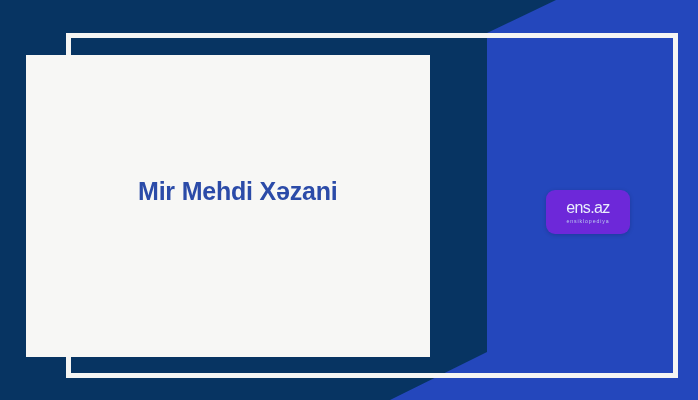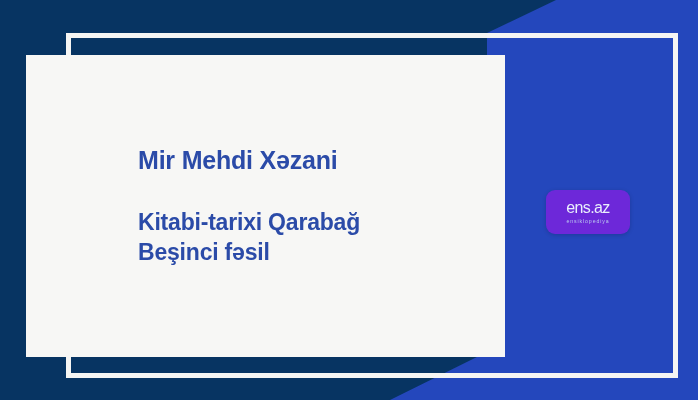--- a/index.html
+++ b/index.html
@@ -59,23 +59,24 @@
     border: 5px solid #f5f5f3;
     box-sizing: border-box;
     background: transparent;
   }
 
   
   .panel {
     position: absolute;
     left: 26px;
     top: 55px;
-    width: 479px;
+    width: 380px;
     height: 302px;
     background: #f7f7f5;
+    padding-left: 24px;
   }
 
   .panel-inner {
     position: absolute;
     left: 112px;
     right: 18px;
     top: 50%;
     transform: translateY(-50%);
   }
 
@@ -144,24 +145,20 @@
 
   <div class="panel">
     <div class="panel-inner">
 
       <div class="title-block">
         <div class="title-line">Mir Mehdi Xəzani</div>
       </div>
 
       <div class="block-gap"></div>
 
-      <div class="subtitle-block">
-        <div class="subtitle-line">Kitabi-tarixi Qarabağ</div>
-        <div class="subtitle-line">Beşinci fəsil</div>
-      </div>
 
     </div>
   </div>
 
   <div class="logo-badge">
     <div class="logo-word">ens.az</div>
     <div class="logo-sub">ensiklopediya</div>
   </div>
 
 </div>

